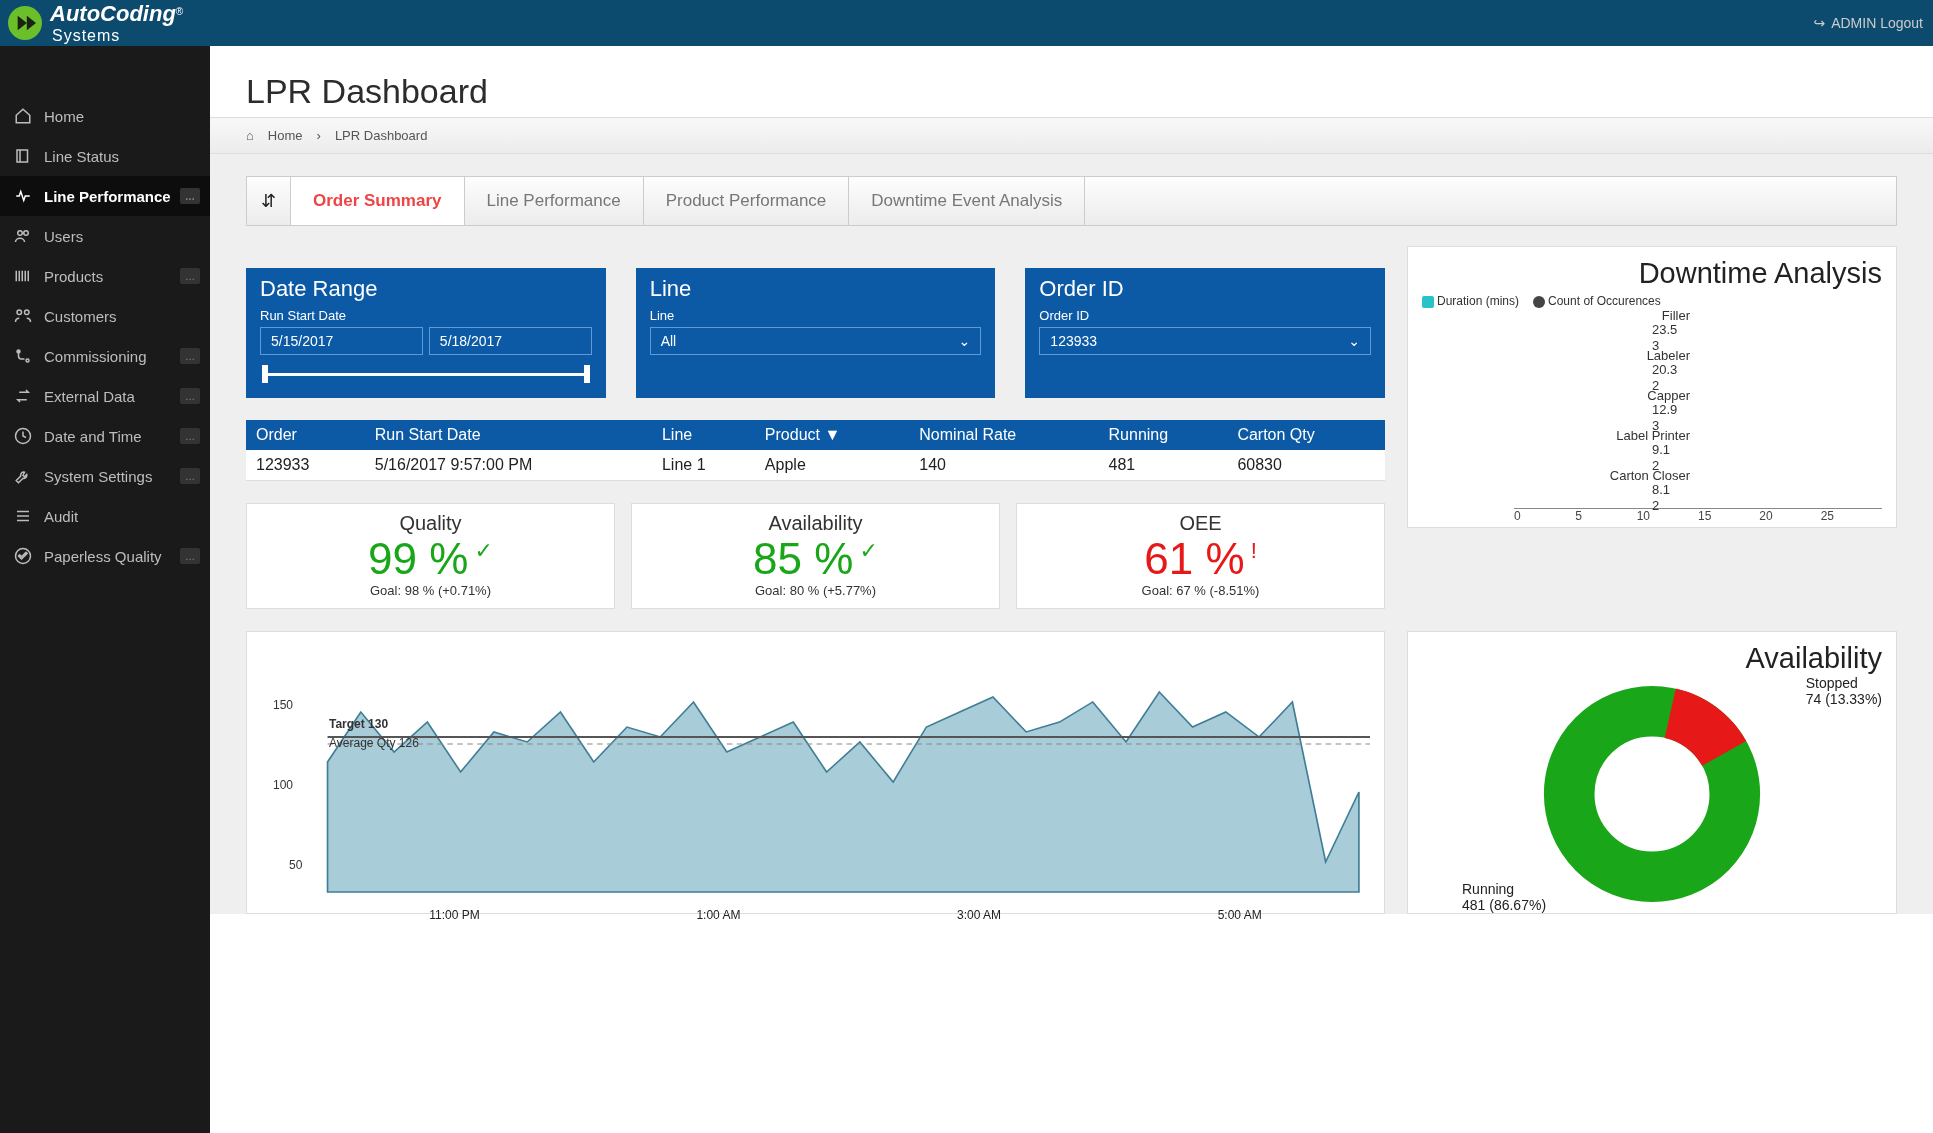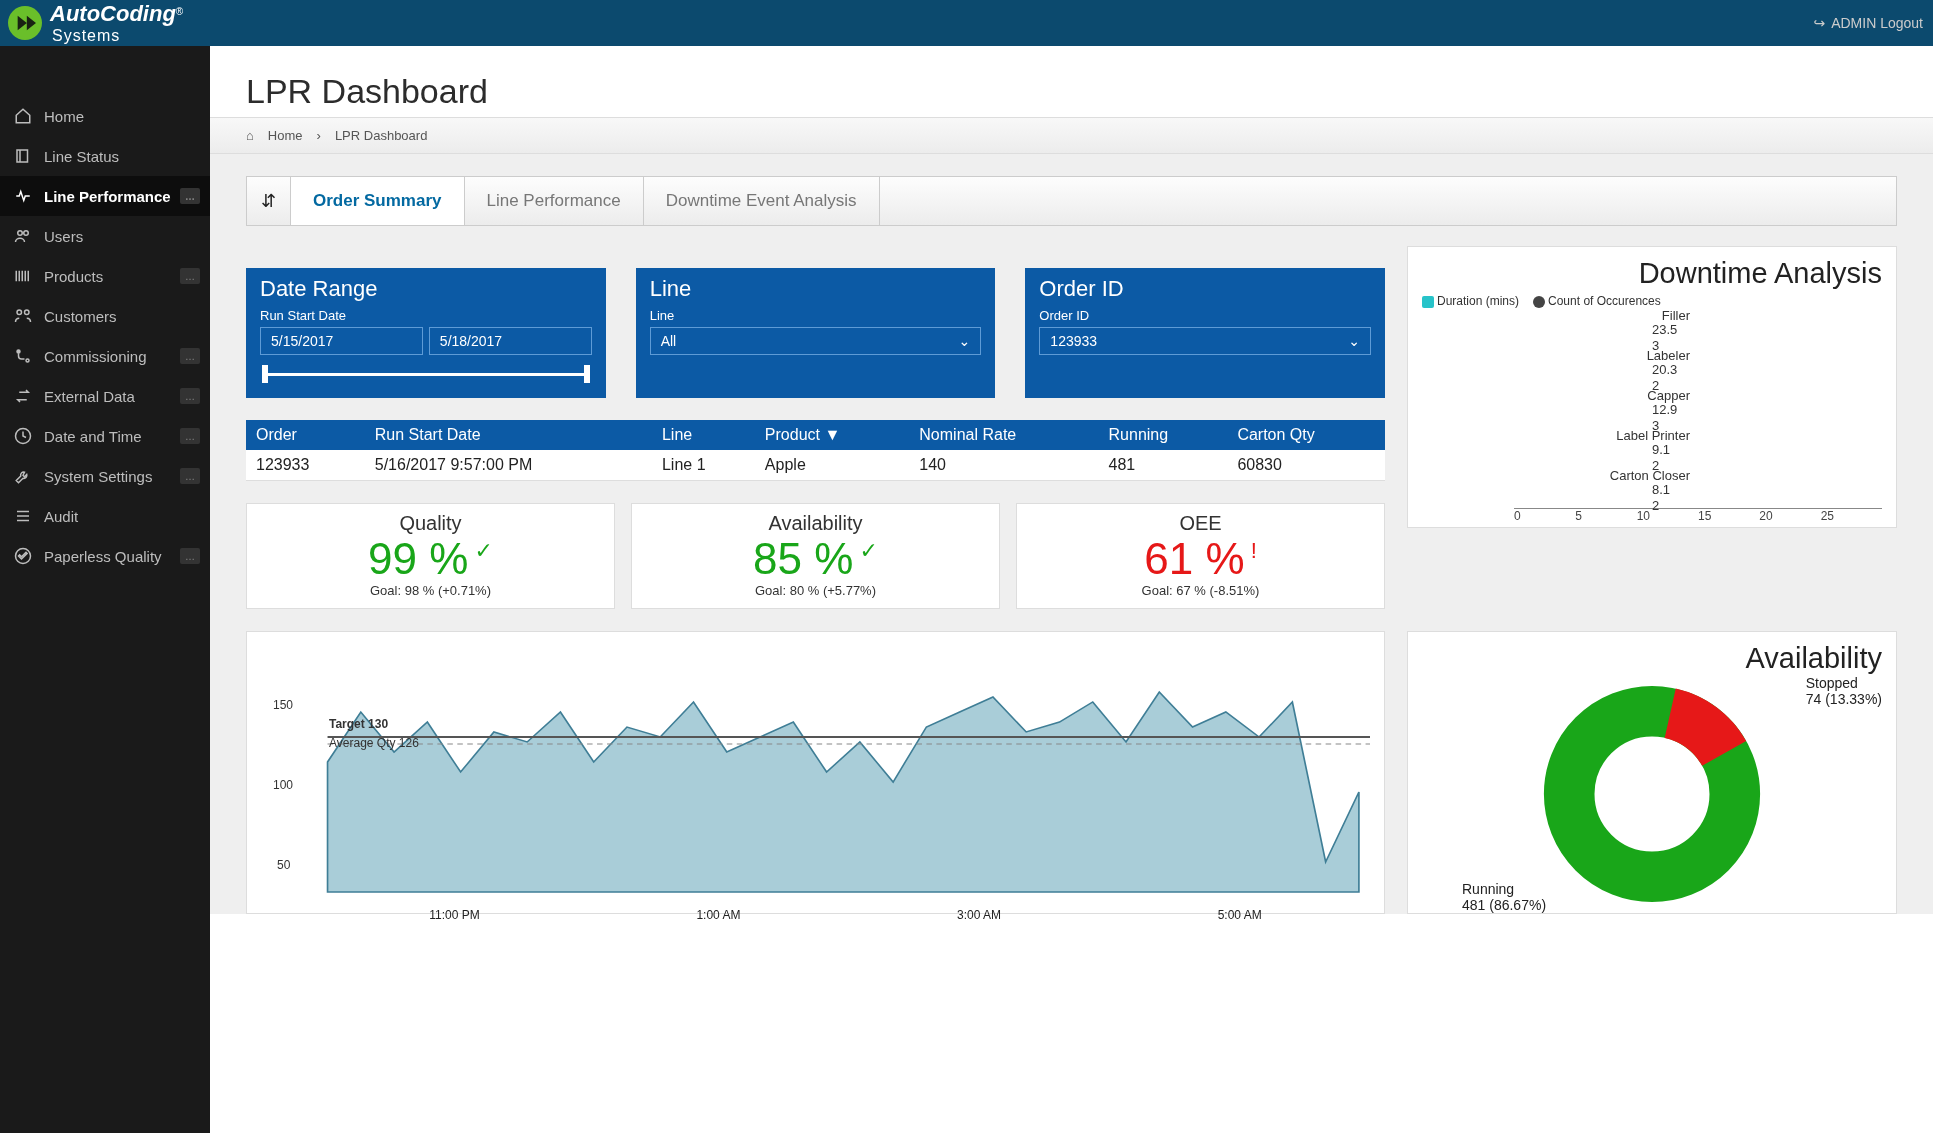--- a/index.html
+++ b/index.html
@@ -20,21 +20,21 @@
   .nav-item.active .nav-ico { fill:#fff; }
   .nav-dots { width:20px; height:16px; background:#333; border-radius:2px; font-size:10px; display:flex; align-items:center; justify-content:center; color:#888; }
   .main { flex:1; background:#fff; overflow:auto; }
   .page-head { padding:26px 36px 6px; background:#fff; }
   .page-title { font-size:34px; font-weight:400; color:#2c2c2c; }
   .crumbs { background:linear-gradient(#f8f8f8,#ececec); border-top:1px solid #ddd; border-bottom:1px solid #ddd; padding:10px 36px; font-size:13px; color:#555; display:flex; align-items:center; gap:14px; }
   .content { padding:22px 36px 0; background:#efefef; }
   .tabs { display:flex; background:linear-gradient(#fdfdfd,#ececec); border:1px solid #ccc; }
   .tab-sort { width:44px; display:flex; align-items:center; justify-content:center; border-right:1px solid #ccc; font-size:18px; }
   .tab { padding:14px 22px; font-size:17px; color:#777; border-right:1px solid #ccc; cursor:pointer; }
-  .tab.active { background:#fff; color:#0369a1; font-weight:600; }
+  .tab.active { background:#fff; color:#ef4444; font-weight:600; }
   .filters { display:flex; gap:30px; margin-top:22px; }
   .fcard { flex:1; background:#0c5aa5; color:#fff; padding:8px 14px 22px; }
   .fcard h3 { text-align:left; font-weight:400; font-size:22px; margin-bottom:6px; }
   .flabel { font-size:13px; margin-bottom:4px; }
   .frow { display:flex; gap:6px; }
   .fbox { border:1px solid #5e9bd6; background:#0c5aa5; color:#fff; padding:5px 10px; font-size:14px; flex:1; display:flex; justify-content:space-between; align-items:center; }
   .slider { position:relative; height:3px; background:#fff; margin:18px 2px 0; }
   .slider::before,.slider::after { content:""; position:absolute; width:6px; height:18px; background:#fff; top:-8px; }
   .slider::before { left:0; } .slider::after { right:0; }
   .grid2 { display:flex; gap:22px; margin-top:20px; }
@@ -207,20 +207,21 @@
       <span>Home</span>
       <span>›</span>
       <span>LPR Dashboard</span>
     </div>
 
     <div class="content">
       <div class="tabs">
         <div class="tab-sort">⇵</div>
         <div class="tab active">Order Summary</div>
         <div class="tab">Line Performance</div>
+        <div class="tab">Product Performance</div>
         <div class="tab">Downtime Event Analysis</div>
       </div>
 
       <div class="grid2">
         <div class="left-col">
           <div class="filters">
             <div class="fcard">
               <h3>Date Range</h3>
               <div class="flabel">Run Start Date</div>
               <div class="frow">
@@ -364,21 +365,21 @@
       <div class="prod-row">
         <div class="panel prod">
           <div class="trend">
             <svg viewBox="0 0 1000 260" preserveAspectRatio="none">
               <path d="M60 120 L90 70 L120 110 L150 80 L180 130 L210 90 L240 100 L270 70 L300 120 L330 85 L360 95 L390 60 L420 110 L450 95 L480 80 L510 130 L540 100 L570 140 L600 85 L630 70 L660 55 L690 90 L720 80 L750 60 L780 100 L810 50 L840 85 L870 70 L900 95 L930 60 L960 220 L990 150 L990 250 L60 250 Z" fill="#a9cdd8" stroke="#3f7e96" stroke-width="1.5"></path>
               <line x1="60" y1="95" x2="1000" y2="95" stroke="#555" stroke-width="2"></line>
               <line x1="60" y1="102" x2="1000" y2="102" stroke="#888" stroke-width="1" stroke-dasharray="5,4"></line>
             </svg>
             <div class="t-overlay" style="left:12px;top:56px">150</div>
             <div class="t-overlay" style="left:12px;top:136px">100</div>
-            <div class="t-overlay" style="left:16px;top:216px">50</div>
+            <div class="t-overlay" style="left:28px;top:216px">50</div>
             <div class="t-overlay" style="left:68px;top:75px;font-weight:600">Target 130</div>
             <div class="t-overlay" style="left:68px;top:94px">Average Qty 126</div>
             <div style="position:absolute;bottom:-20px;left:60px;right:0;display:flex;justify-content:space-around;font-size:12px;">
               <span>11:00 PM</span>
               <span>1:00 AM</span>
               <span>3:00 AM</span>
               <span>5:00 AM</span>
             </div>
           </div>
         </div>

